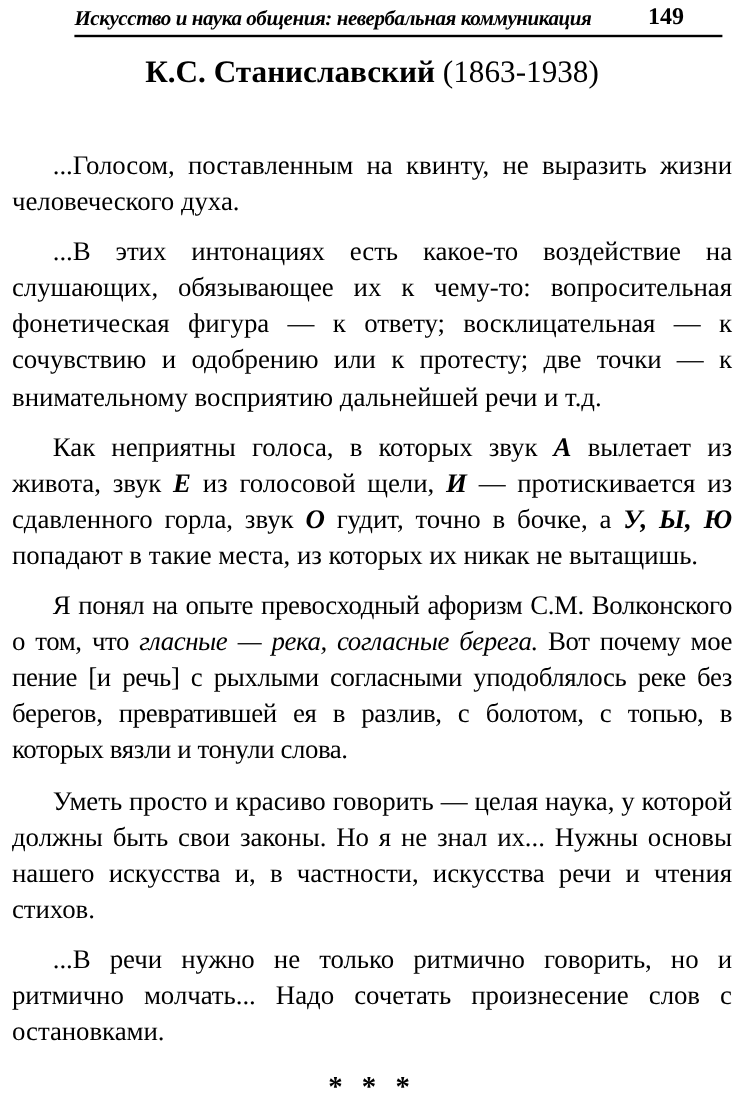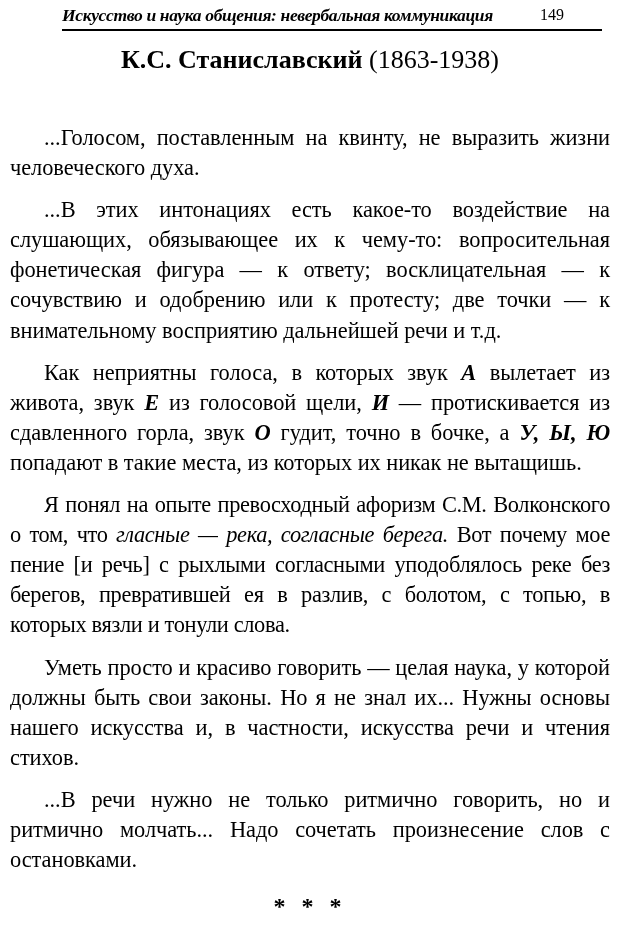--- a/index.html
+++ b/index.html
@@ -43,22 +43,22 @@
     letter-spacing: -0.35px;
     white-space: nowrap;
     line-height: 22px;
   }
   .rh-pageno {
     position: absolute;
     left: 540px;
     top: 0px;
     width: 62px;
     text-align: left;
-    font-size: 16px;
-    font-weight: 400;
+    font-size: 20px;
+    font-weight: 700;
     line-height: 25px;
     letter-spacing: 0px;
   }
   .rh-rule {
     position: absolute;
     left: 62px;
     top: 27px;
     width: 540px;
     height: 2px;
     background: #000;

